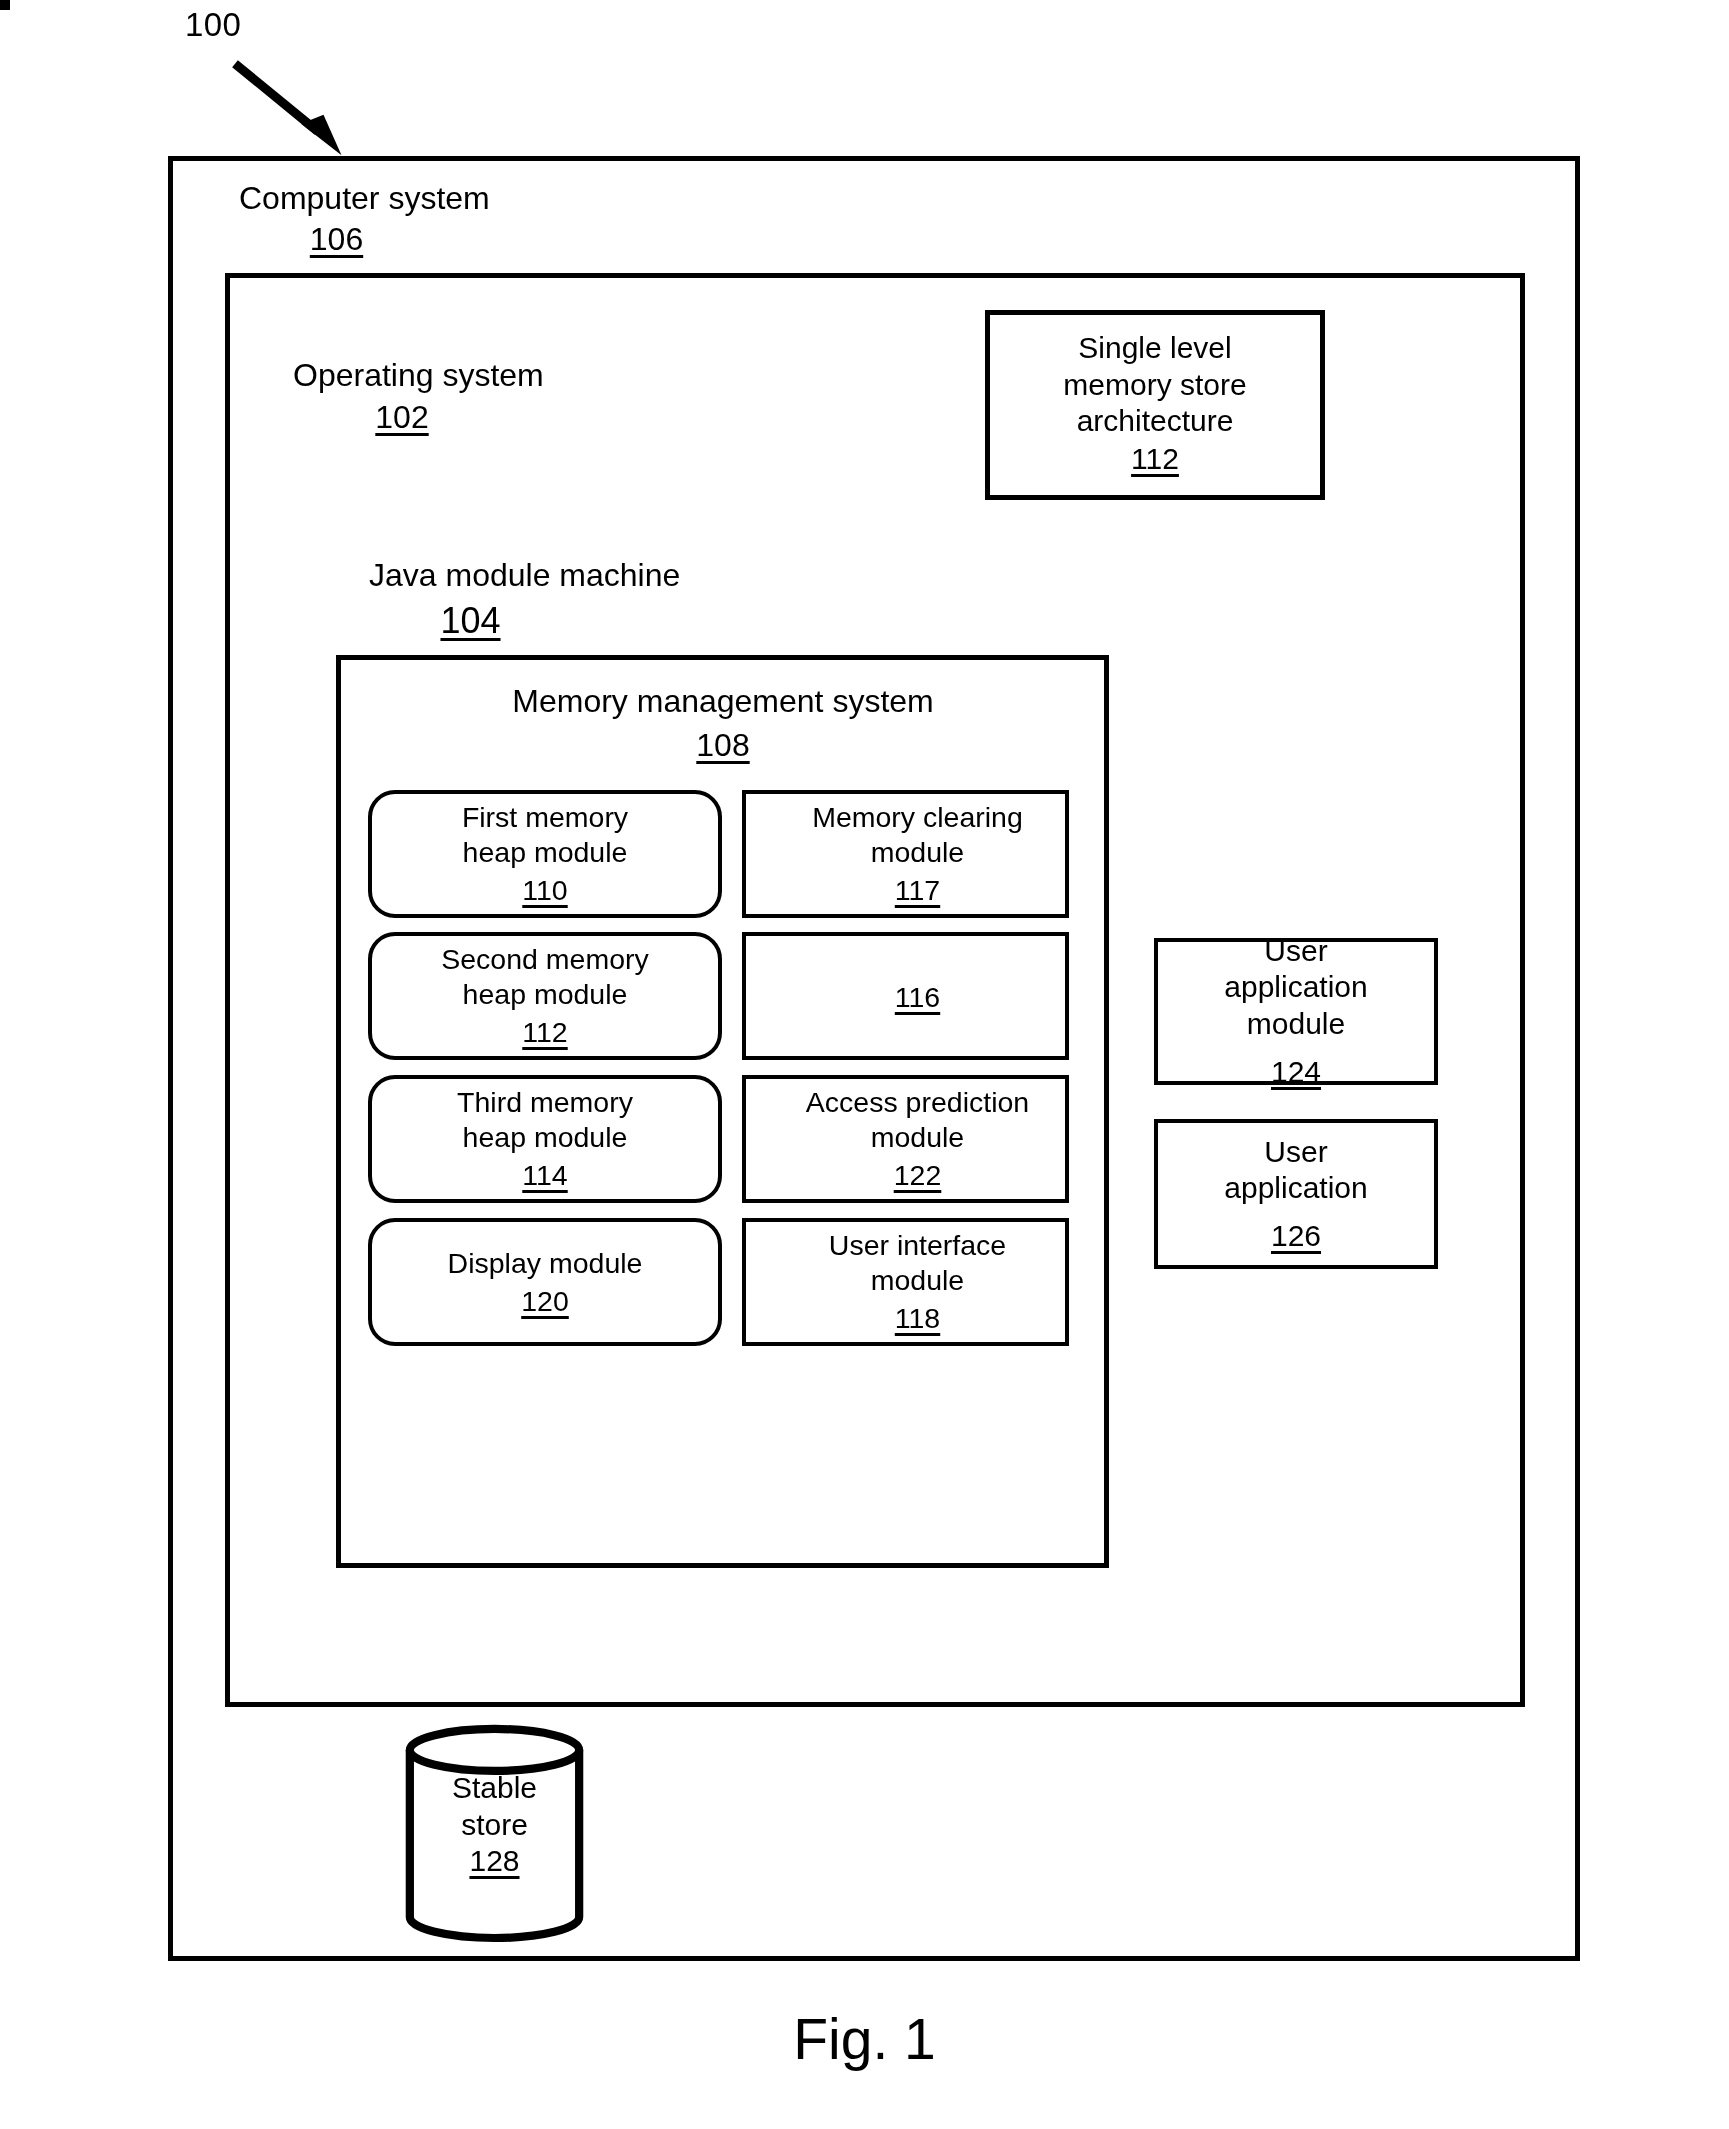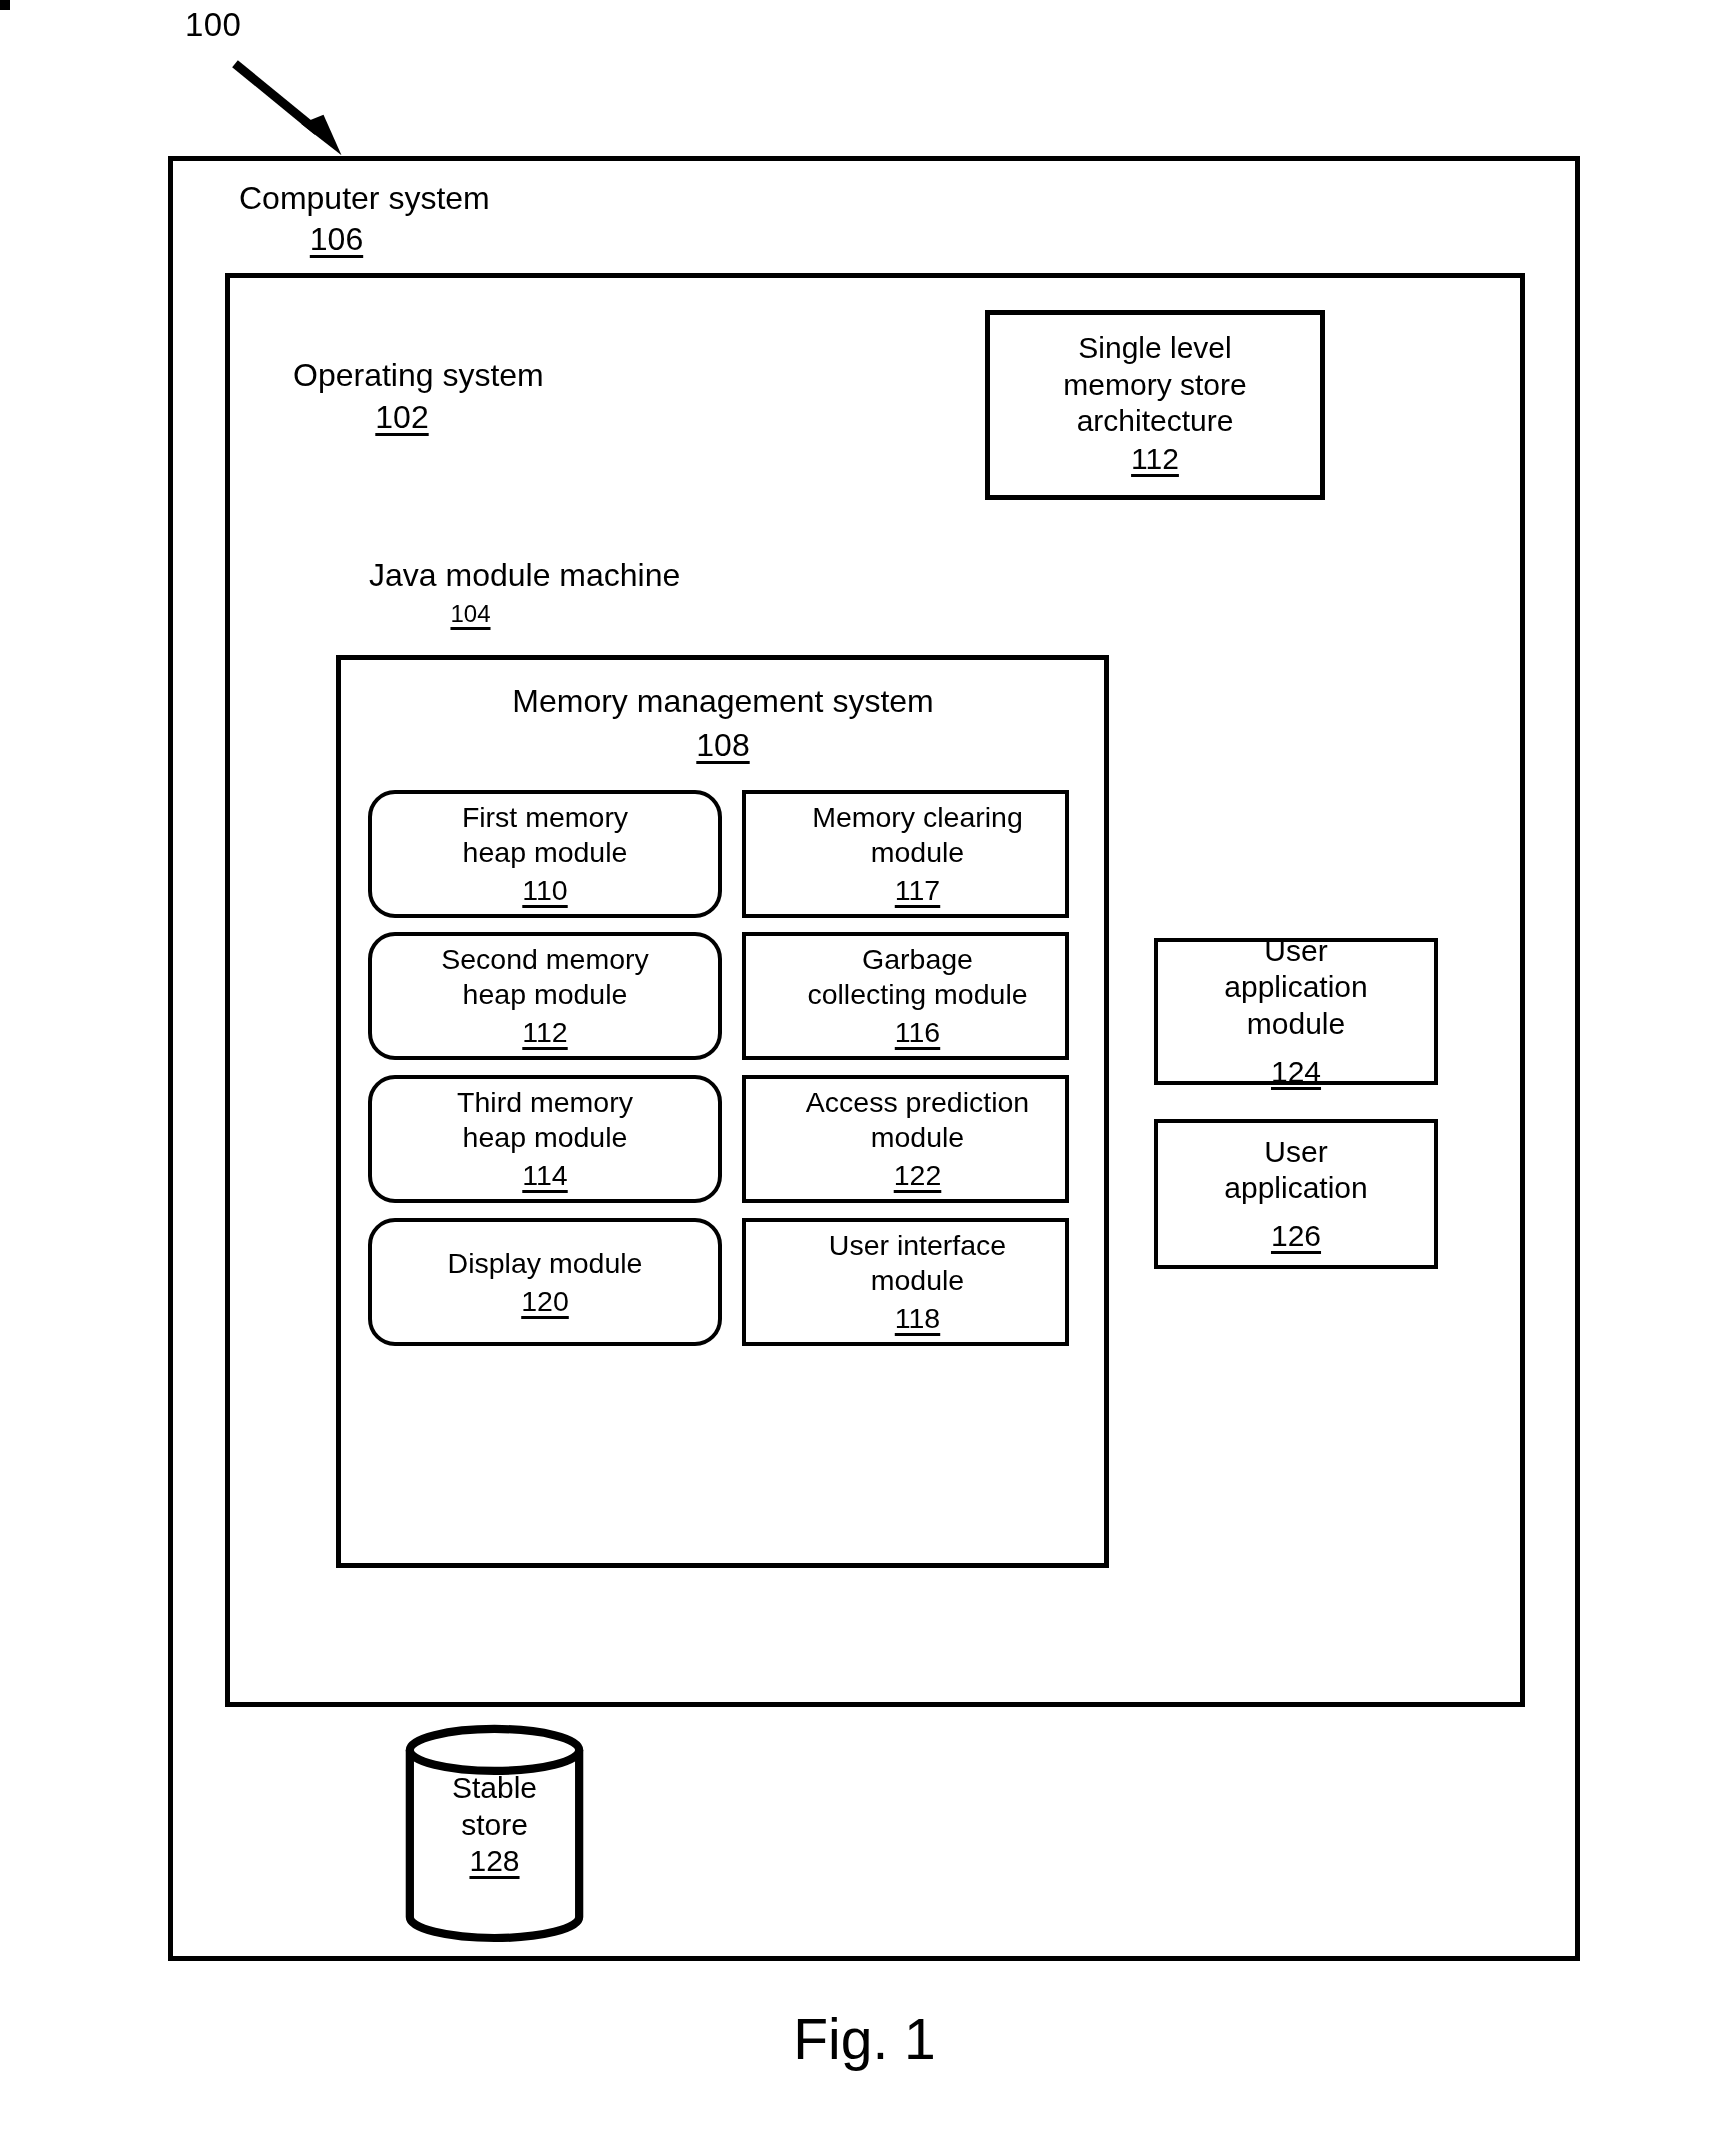--- a/index.html
+++ b/index.html
@@ -123,21 +123,21 @@
     left: 369px;
     top: 557px;
     width: 353px;
     font-size: 32px;
     text-align: left;
   }
   #jvm-ref {
     left: 369px;
     top: 600px;
     width: 203px;
-    font-size: 24px;
+    font-size: 36px;
     text-align: center;
   }
 
   
   #mms-box {
     left: 336px;
     top: 655px;
     width: 773px;
     height: 913px;
   }
@@ -285,22 +285,20 @@
   <div class="lbl ref">120</div>
 </div>
 
 <div class="abs frame-thin module-box col-right row-1">
   <div class="lbl">Memory clearing
 module</div>
   <div class="lbl ref">117</div>
 </div>
 
 <div class="abs frame-thin module-box col-right row-2">
-  <div class="lbl">Garbage
-collecting module</div>
   <div class="lbl ref">116</div>
 </div>
 
 <div class="abs frame-thin module-box col-right row-3">
   <div class="lbl">Access prediction
 module</div>
   <div class="lbl ref">122</div>
 </div>
 
 <div class="abs frame-thin module-box col-right row-4">

